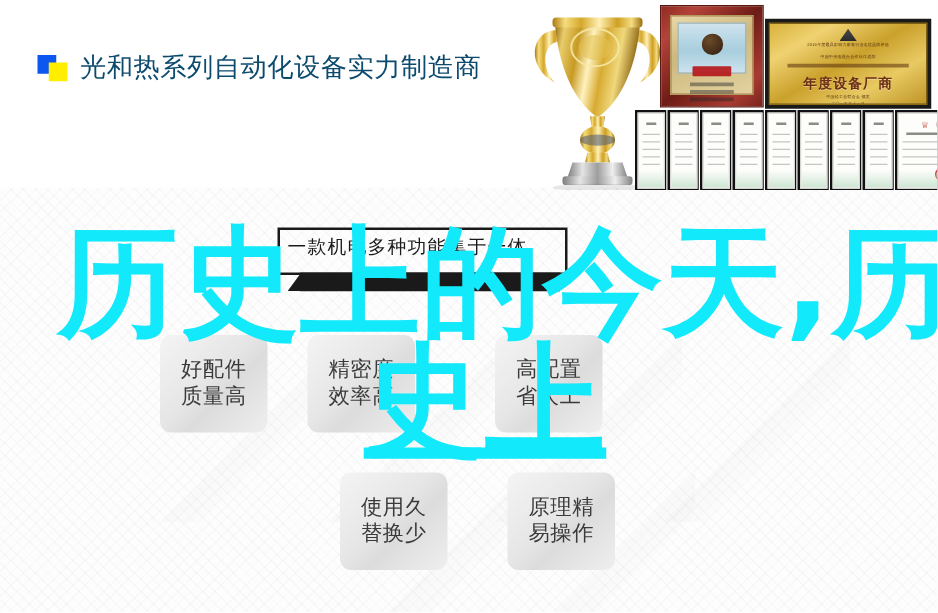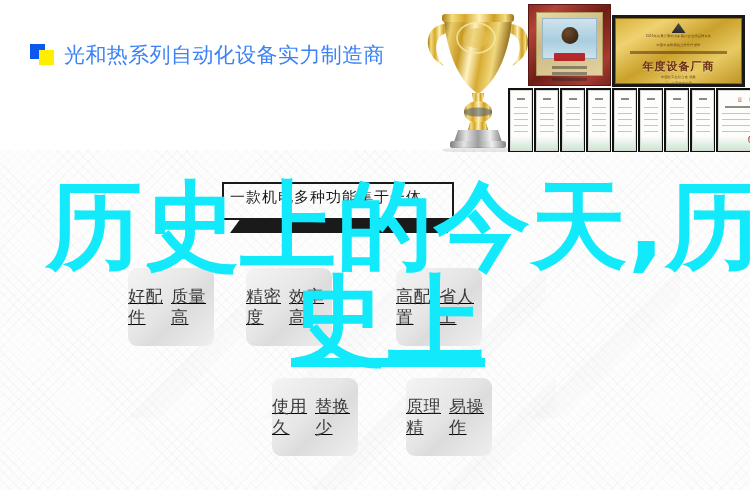--- a/index.html
+++ b/index.html
@@ -34,21 +34,21 @@
   .headline-row { display:flex; align-items:center; height:30px; margin-bottom:2px; }
 
   .bullet { position:relative; width:28px; height:24px; margin-right:6px; flex:0 0 auto; }
   .bullet .sq { position:absolute; width:15px; height:15px; }
   .bullet.a .sq1 { left:0;  top:1px;  background:#0b57ef; }
   .bullet.a .sq2 { left:9px; top:7px; background:#ffee00; }
   .bullet.b .sq1 { left:0;  top:1px;  background:#ffee00; }
   .bullet.b .sq2 { left:9px; top:7px; background:#2b6df0; }
 
   .headline-text {
-    font-size:21px; line-height:28px; color:#3b82f6;
+    font-size:21px; line-height:28px; color:#0c4a6e;
     letter-spacing:0.4px; white-space:nowrap;
   }
   .headline-text.second { font-size:21px; }
 
   
   .trophy { position:absolute; left:418px; top:2px; width:120px; height:150px; }
 
   
   .plaque-red {
     position:absolute; left:528px; top:4px; width:83px; height:82px;
@@ -163,21 +163,21 @@
   .banner .tri-r {
     position:absolute; left:225px; top:36px; width:11px; height:15px;
     background:#1a1a1a; clip-path:polygon(0 0,100% 0,0 100%);
   }
 
   
   .features { position:absolute; left:0; top:0; width:750px; height:490px; }
   .fbox {
     position:absolute; width:86px; height:78px; border-radius:9px;
     background:linear-gradient(135deg,#f4f4f4 0%,#e6e6e6 45%,#dcdcdc 60%,#efefef 100%);
-    display:flex; align-items:center; justify-content:center;text-decoration:underline;
+    display:flex; flex-direction:column; align-items:center; justify-content:center;
   }
   .fbox .fl {
     font-size:17px; color:#3a3a3a; line-height:21px; letter-spacing:.5px;
     font-family:"DejaVu Sans",sans-serif;
   }
   .fshadow {
     position:absolute; width:150px; height:150px;
     background:linear-gradient(135deg, rgba(0,0,0,.055) 0%, rgba(0,0,0,0) 72%);
     clip-path:polygon(0 100%, 100% 0, 100% 22%, 22% 100%);
     pointer-events:none;

